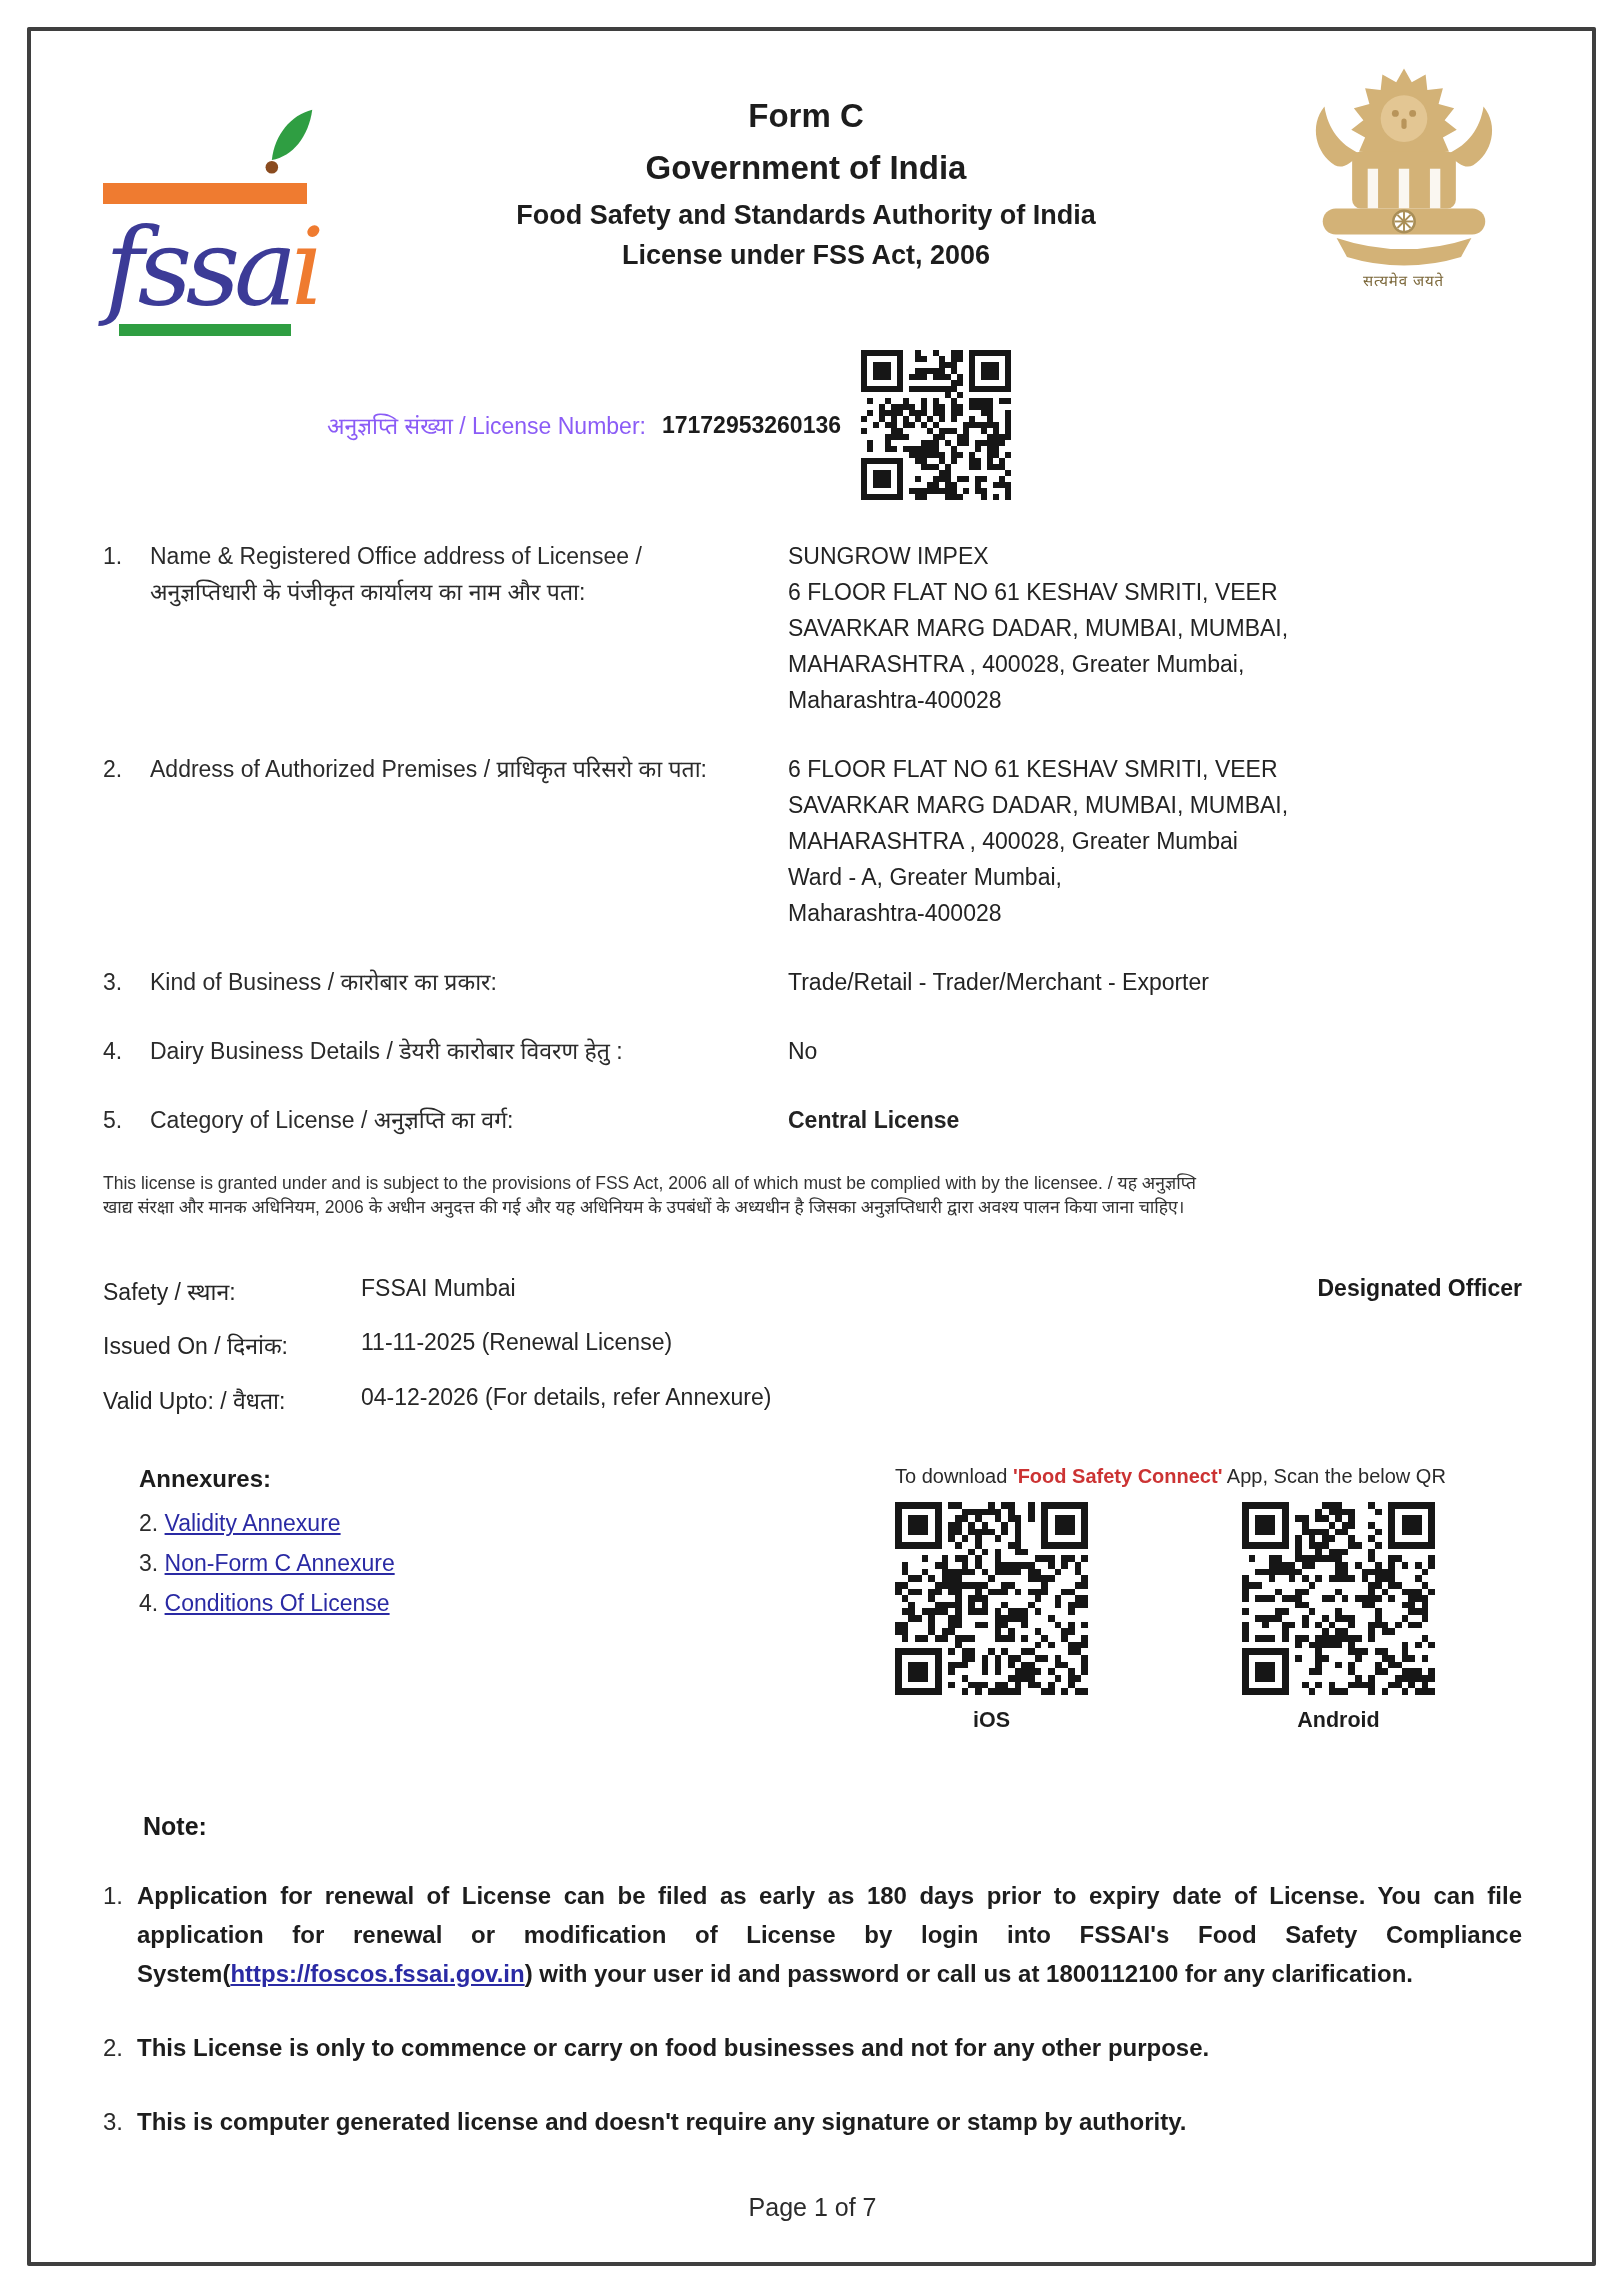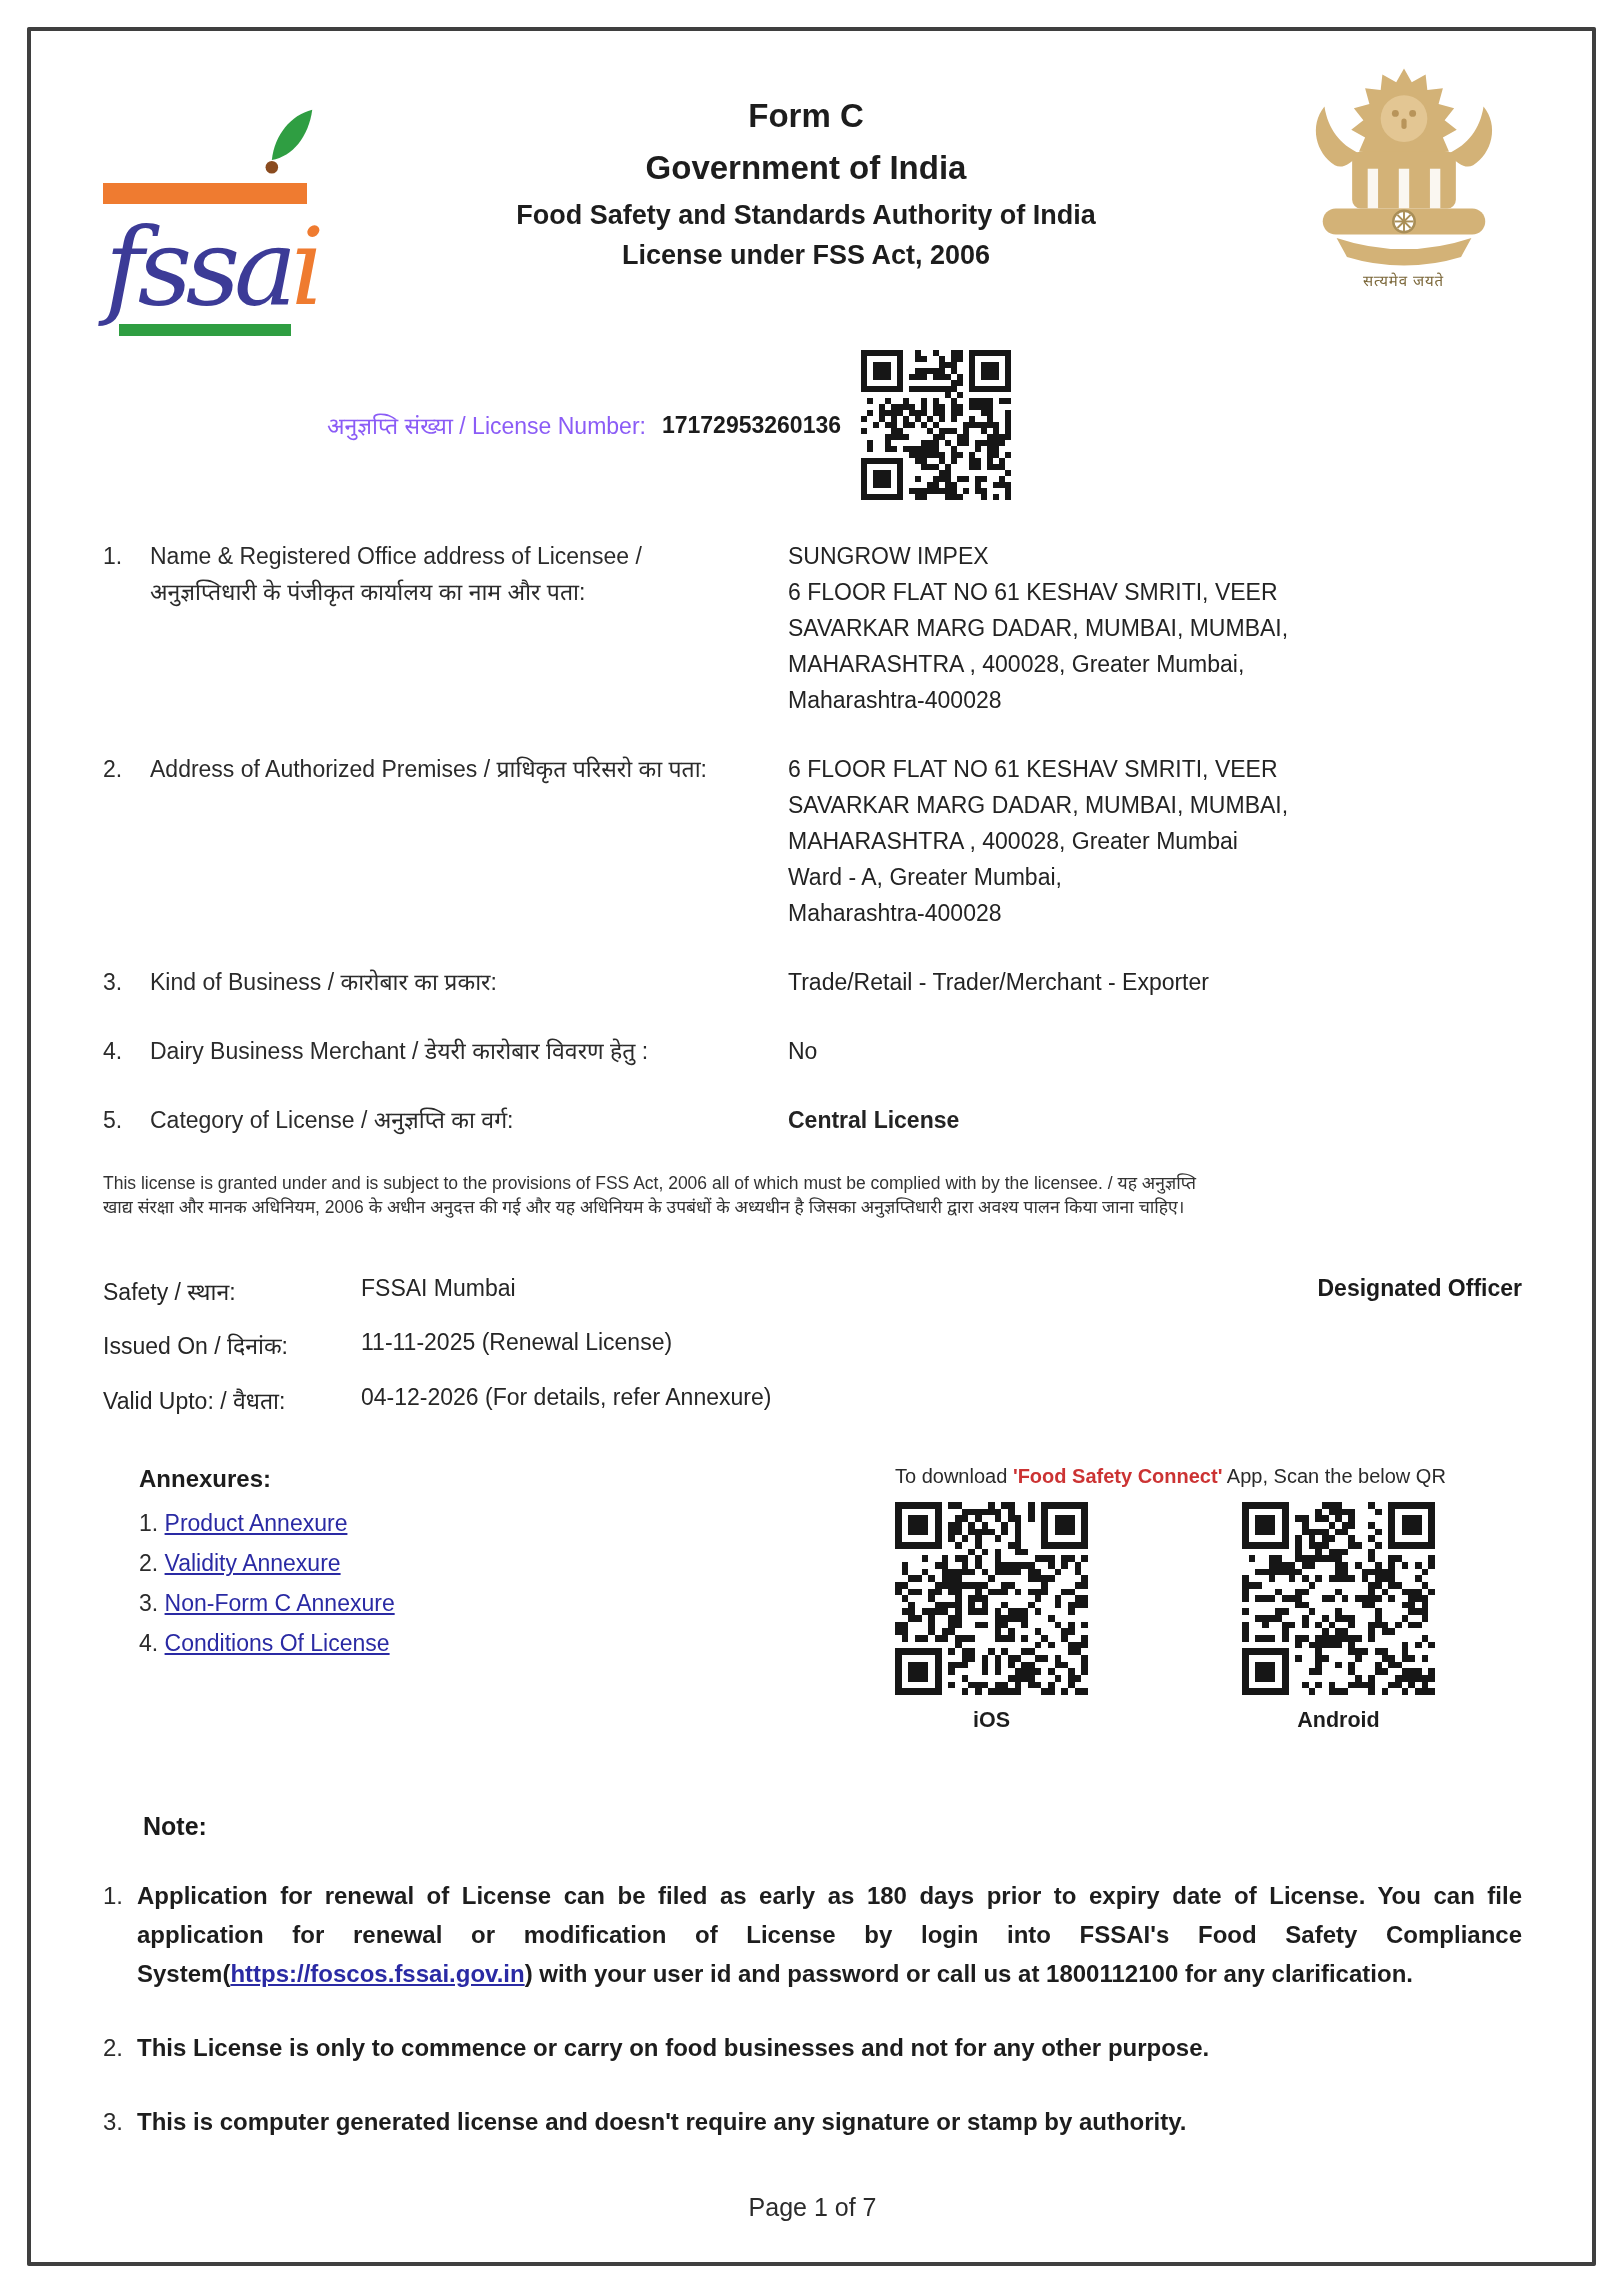--- a/index.html
+++ b/index.html
@@ -402,21 +402,21 @@
 Ward - A, Greater Mumbai,
 Maharashtra-400028</div>
     </div>
     <div class="item-row">
       <div class="item-num">3.</div>
       <div class="item-label">Kind of Business / कारोबार का प्रकार:</div>
       <div class="item-value">Trade/Retail - Trader/Merchant - Exporter</div>
     </div>
     <div class="item-row">
       <div class="item-num">4.</div>
-      <div class="item-label">Dairy Business Merchant / डेयरी कारोबार विवरण हेतु :</div>
+      <div class="item-label">Dairy Business Details / डेयरी कारोबार विवरण हेतु :</div>
       <div class="item-value">No</div>
     </div>
     <div class="item-row">
       <div class="item-num">5.</div>
       <div class="item-label">Category of License / अनुज्ञप्ति का वर्ग:</div>
       <div class="item-value bold">Central License</div>
     </div>
   </div>
 
   <div class="disclaimer">This license is granted under and is subject to the provisions of FSS Act, 2006 all of which must be complied with by the licensee. / यह अनुज्ञप्ति खाद्य संरक्षा और मानक अधिनियम, 2006 के अधीन अनुदत्त की गई और यह अधिनियम के उपबंधों के अध्यधीन है जिसका अनुज्ञप्तिधारी द्वारा अवश्य पालन किया जाना चाहिए।</div>
@@ -433,24 +433,20 @@
     </div>
     <div class="iss-row">
       <div class="iss-label">Valid Upto: / वैधता:</div>
       <div class="iss-value">04-12-2026 (For details, refer Annexure)</div>
     </div>
   </div>
 
   <div class="annex-section">
     <div class="annex-left">
       <div class="annex-heading">Annexures:</div>
-      <div class="annex-link-row">
-        <span>1.</span>
-        <a href="#" class="annex-link">Product Annexure</a>
-      </div>
       <div class="annex-link-row">
         <span>2.</span>
         <a href="#" class="annex-link">Validity Annexure</a>
       </div>
       <div class="annex-link-row">
         <span>3.</span>
         <a href="#" class="annex-link">Non-Form C Annexure</a>
       </div>
       <div class="annex-link-row">
         <span>4.</span>

